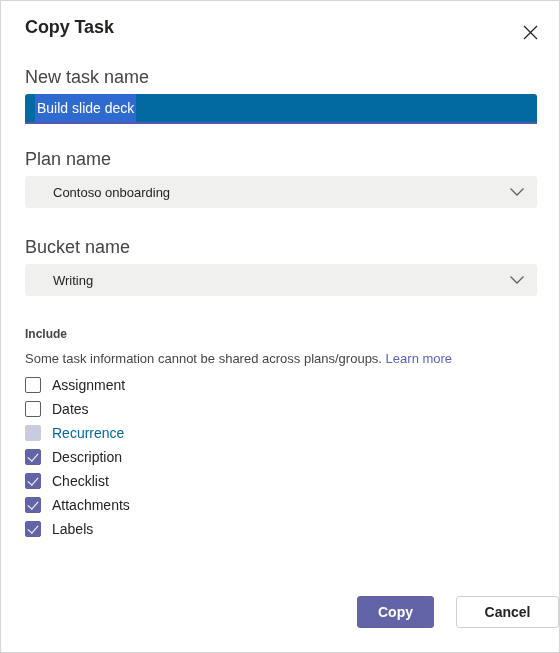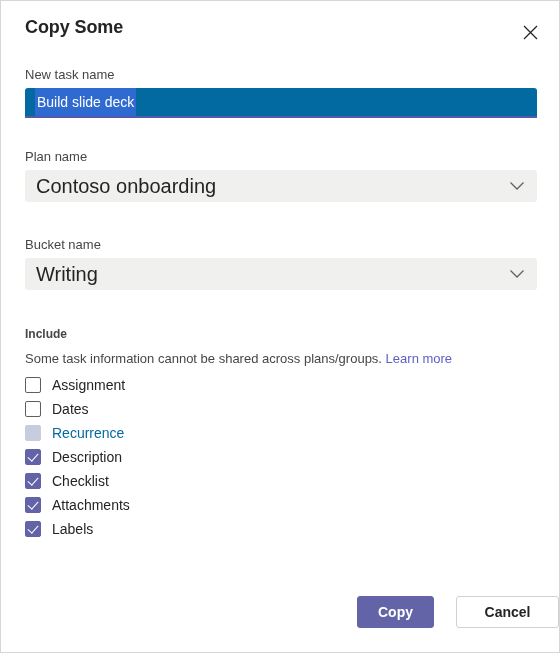--- a/index.html
+++ b/index.html
@@ -63,21 +63,21 @@
     position: absolute;
     left: 0;
     top: 56px;
     right: 0;
     bottom: 93px;
   }
 
   .field-group { position: absolute; left: 24px; width: 512px; }
 
   .field-label {
-    font-size: 13px;
+    font-size: 18px;
     color: #484644;
     margin-bottom: 6px;
     display: block;
   }
 
   
   .text-input-wrap {
     position: relative;
     width: 512px;
     height: 30px;
@@ -107,23 +107,23 @@
     width: 512px;
     height: 32px;
     background: #f0f0ef;
     border-radius: 3px;
     box-sizing: border-box;
     display: flex;
     align-items: center;
     cursor: pointer;
   }
   .select-value {
-    font-size: 20px;
+    font-size: 13px;
     color: #252423;
-    padding-left: 11px;
+    padding-left: 28px;
   }
   .select-chevron {
     position: absolute;
     right: 12px;
     top: 50%;
     transform: translateY(-50%);
     display: flex;
   }
 
   
@@ -228,21 +228,21 @@
     top: 37px;
     width: 103px;
   }
 </style>
 </head>
 <body>
 
 <div class="dialog">
 
   <div class="dialog-header">
-    <div class="dialog-title">Copy Some</div>
+    <div class="dialog-title">Copy Task</div>
     <button class="close-button">
       <span>
         <svg width="15" height="15" viewBox="0 0 15 15" aria-hidden="true">
           <line x1="1" y1="1" x2="14" y2="14" stroke="#242424" stroke-width="1.2"></line>
           <line x1="14" y1="1" x2="1" y2="14" stroke="#242424" stroke-width="1.2"></line>
         </svg>
       </span>
     </button>
   </div>
 

